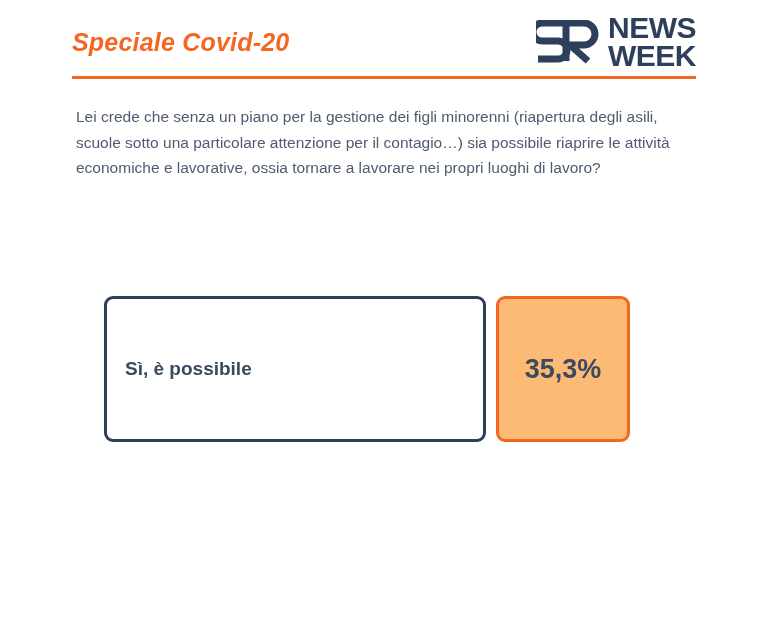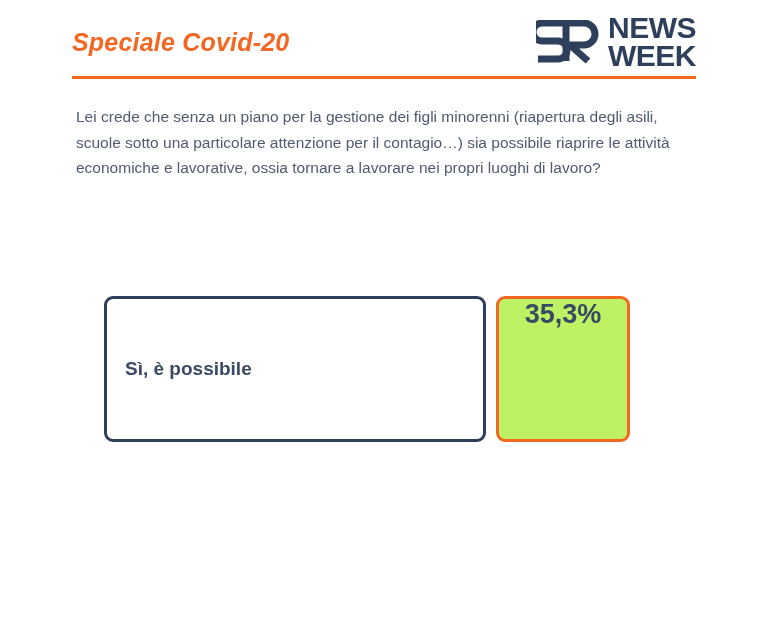--- a/index.html
+++ b/index.html
@@ -122,23 +122,23 @@
     white-space: nowrap;
   }
   .value-box {
     position: absolute;
     left: 496px;
     top: 0;
     width: 134px;
     height: 146px;
     box-sizing: border-box;
     border-radius: 9px;
-    background: #bef264;
+    background: #fdba74;
     display: flex;
-    align-items: flex-start;
+    align-items: center;
     justify-content: center;
   }
   .value-text {
     font-size: 27px;
     font-weight: bold;
     color: #3A4A63;
     white-space: nowrap;
   }
 
   .border-navy { border: 3px solid #2E3F5C; }

